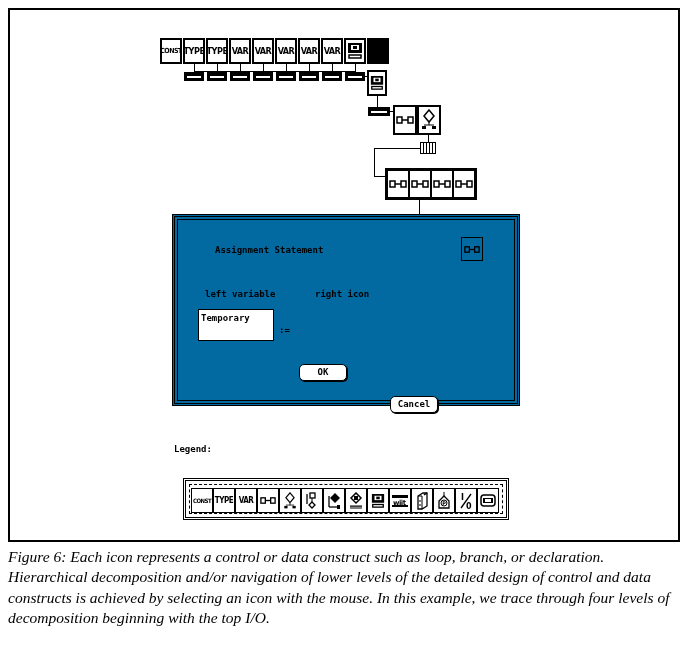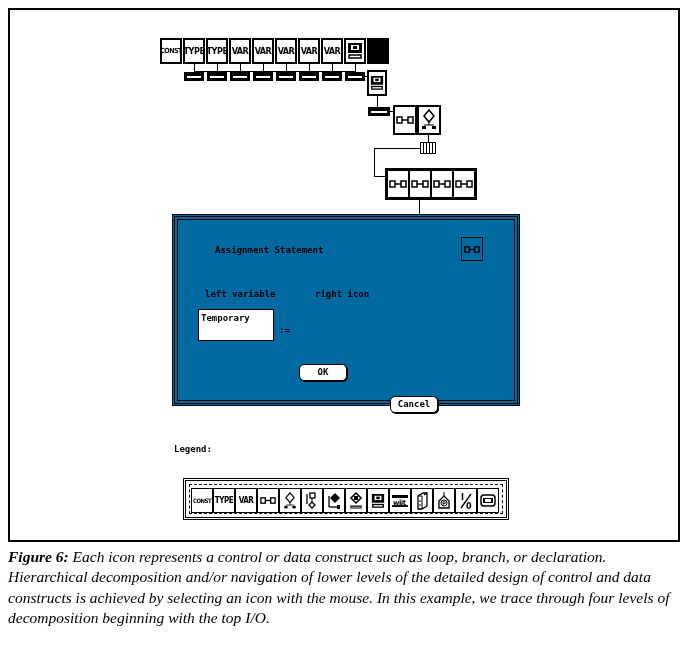--- a/index.html
+++ b/index.html
@@ -14,21 +14,21 @@
   .sb { position:absolute; width:20px; height:9px; background:#000; border:1px solid #000; box-sizing:border-box; }
   .sb::after { content:""; position:absolute; left:2px; right:2px; top:3px; height:2px; background:#fff; }
   .dialog { left:172px; top:214px; width:348px; height:192px; border:3px double #000; box-sizing:border-box; background:#0369a1; outline:1px solid #000; outline-offset:-6px; }
   .dtext { font:bold 9px "DejaVu Sans Mono", monospace; letter-spacing:0px; }
   .field { position:absolute; border:1px solid #000; background:#fff; box-sizing:border-box; font:bold 9px "DejaVu Sans Mono", monospace; padding:3px 2px; }
   .btn { position:absolute; border:1px solid #000; border-radius:5px; background:#fff; box-sizing:border-box; font:bold 9px "DejaVu Sans Mono", monospace; text-align:center; line-height:15px; box-shadow:1px 1px 0 #000; }
   .legendbar { left:183px; top:478px; width:326px; height:42px; border:3px double #000; box-sizing:border-box; outline:1px dashed #000; outline-offset:-7px; }
   .lg { position:absolute; top:7px; width:22px; height:25px; border:1.5px solid #000; box-sizing:border-box; background:#fff;
         font:bold 8px "DejaVu Sans Condensed","DejaVu Sans", sans-serif; display:flex; align-items:center; justify-content:center; overflow:hidden; letter-spacing:-0.5px; }
   .caption { left:8px; top:547px; width:670px; font:italic 15.5px "Liberation Serif", serif; line-height:20.4px; }
-  .caption b { font-style:italic; font-weight:bold; }
+  .caption b { font-style:italic; font-weight:normal; }
 </style>
 </head>
 <body>
 
 <div class="abs frame"></div>
 
 <div>
   <div class="ico" style="left:160px;top:38px;font-size:7px;">
       <span>CONST</span>
     </div>

